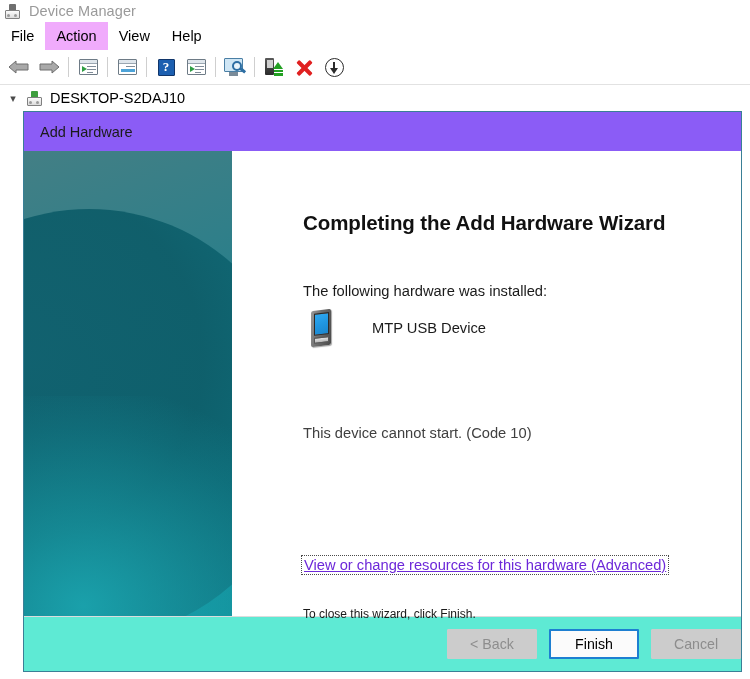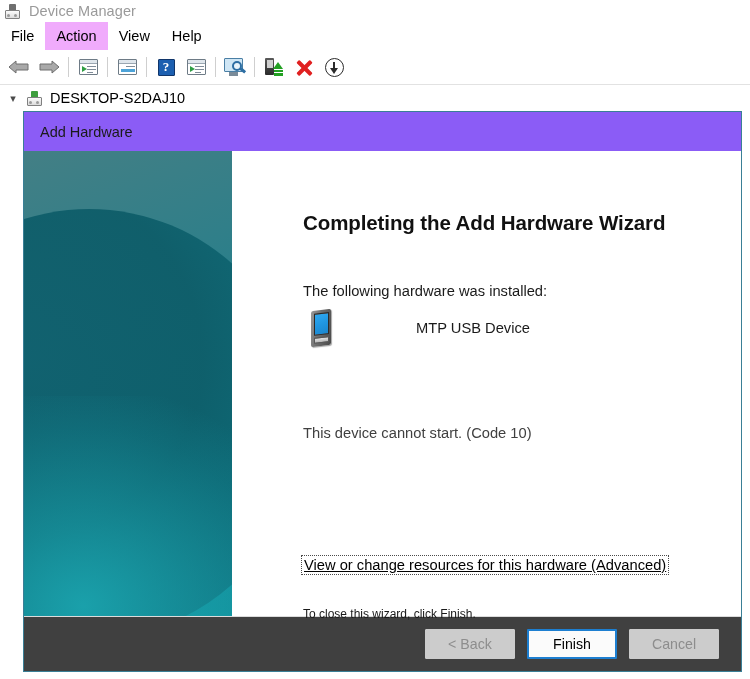--- a/index.html
+++ b/index.html
@@ -433,21 +433,20 @@
     position: absolute;
     left: 2.5px; bottom: 3px;
     width: 15px; height: 6px;
     background: linear-gradient(#e4e4e4, #b6b6b6);
     border: 1px solid #585858;
     box-sizing: border-box;
   }
   #wiz-device .dev-name {
     font-size: 14.7px;
     color: #1a1a1a;
-    margin-left: 44px;
   }
   #wiz-para-software {
     position: absolute;
     left: 71px; top: 214px;
     width: 418px;
     font-size: 14.7px;
     color: #1a1a1a;
     line-height: 1.42;
   }
   #wiz-para-code {
@@ -456,42 +455,41 @@
     width: 430px;
     font-size: 14.7px;
     color: #404040;
   }
   #wiz-link {
     position: absolute;
     left: 69px; top: 404px;
     padding: 1px 2px;
     border: 1px dotted #4a4a4a;
     font-size: 14.7px;
-    color: #000000;
+    color: #6d28d9;
     text-decoration: underline;
     cursor: pointer;
     background: #ffffff;
     white-space: nowrap;
   }
   #wiz-para-close {
     position: absolute;
     left: 71px; top: 456px;
     font-size: 12px;
     color: #1a1a1a;
   }
 
   
   #wiz-footer {
     height: 55px;
-    background: #404040;
+    background: #5eead4;
     border-top: 1px solid #dcdcdc;
     display: flex;
     align-items: center;
     justify-content: flex-end;
-    padding-right: 22px;
     box-sizing: border-box;
     flex: none;
   }
   .wbtn {
     width: 90px;
     height: 30px;
     font-size: 14.2px;
     font-family: "Liberation Sans", sans-serif;
     background: #cccccc;
     border: 1px solid #cccccc;

